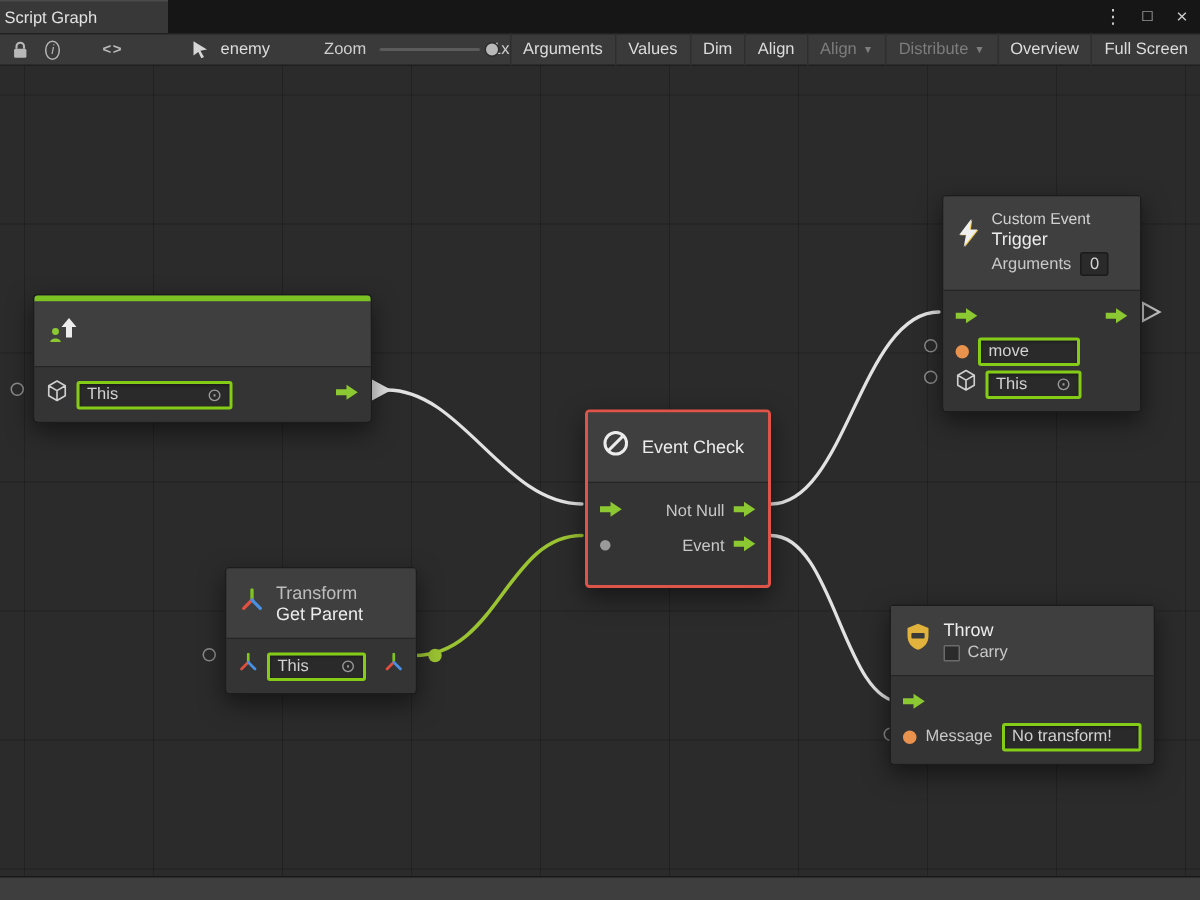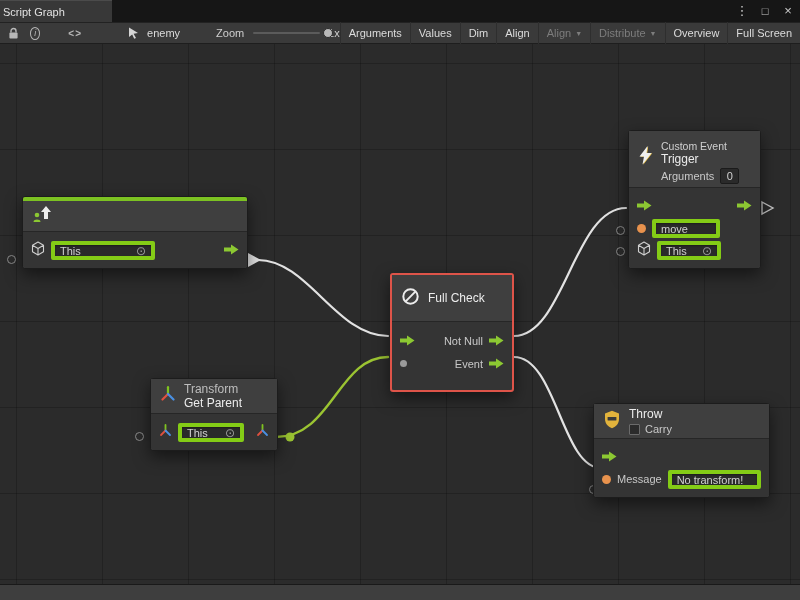--- a/index.html
+++ b/index.html
@@ -48,28 +48,28 @@
   .wire.green{stroke:var(--wire-green,#9BC432);stroke-width:2.4}
   .tri-solid{fill:#e2e2e2}
   .tri-outline{fill:none;stroke:#c4c4c4;stroke-width:1.4}
   .green-dot{fill:var(--wire-green,#9BC432)}
 
   
   .node{position:absolute;background:#3f3f3f;border:1px solid #1c1c1c;border-radius:3px;
     box-shadow:0 6px 16px rgba(0,0,0,.5);color:#e4e4e4}
   .node.selected{border:2px solid var(--selection-red,#DE5449)}
   .node-strip{height:4px;background:var(--strip-green,#7CC222);border-radius:2px 2px 0 0}
-  .node-header{display:flex;align-items:center;gap:8px;padding:3px 9px;background:#3f3f3f}
+  .node-header{display:flex;align-items:center;gap:8px;padding:9px 9px;background:#3f3f3f}
   .node-body{background:#343434;border-top:1px solid #262626;padding:8px;border-radius:0 0 3px 3px;
     display:flex;flex-direction:column;gap:2px}
   .nrow{display:flex;align-items:center;gap:6px;height:20px}
   .ntitle{font-size:12px;color:#ececec;white-space:nowrap}
   .nsub{font-size:10px;color:#9a9a9a;margin-top:1px}
   .ncat{font-size:12px;color:#bdbdbd}
-  .field{display:flex;background:#2a2a2a;border:4px solid #84cc16;border-radius:2px;
+  .field{display:flex;align-items:center;background:#2a2a2a;border:2px solid #84cc16;border-radius:2px;
     height:19px;padding:0 5px;font-size:11px;color:#d2d2d2;box-shadow:inset 0 1px 2px rgba(0,0,0,.35);white-space:nowrap}
   .field .target{margin-left:auto;color:#9c9c9c;font-size:12px;line-height:1;padding-left:4px}
   .spacer{flex:1}
   .dot{width:9px;height:9px;border-radius:50%;background:var(--orange-dot,#E8924D);flex:none}
   .gdot{width:7px;height:7px;border-radius:50%;background:#9a9a9a;flex:none}
   .plabel{font-size:11px;color:#c8c8c8;white-space:nowrap}
   .checkbox{width:11px;height:11px;border:1px solid #6b6b6b;background:#2b2b2b;border-radius:1px;flex:none}
   .args{display:flex;align-items:center;gap:6px;margin-top:2px}
   .argbox{width:19px;height:16px;background:#2a2a2a;border:1px solid #1b1b1b;border-radius:2px;
     font-size:11px;color:#d2d2d2;display:flex;align-items:center;justify-content:center}
@@ -241,21 +241,21 @@
     </div>
 
     <div class="node selected" style="left:390px;top:229px;width:124px">
       <div class="node-header" style="height:46px">
         <span>
           <svg width="19" height="19" viewBox="0 0 19 19">
               <circle class="nullc" cx="9.5" cy="9.5" r="7.2"></circle>
               <line class="nullc" x1="14.6" y1="4.4" x2="4.4" y2="14.6"></line>
             </svg>
         </span>
-        <div class="ntitle">Full Check</div>
+        <div class="ntitle">Event Check</div>
       </div>
       <div class="node-body" style="padding-bottom:16px">
         <div class="nrow" style="height:21px">
           <span>
             <svg width="15" height="11" viewBox="0 0 15 11">
                 <path class="arrfill" d="M0 3.5 h7 V0.5 L14.5 5.5 7 10.5 V7.5 H0 Z"></path>
               </svg>
           </span>
           <span class="spacer"></span>
           <span class="plabel">Not Null</span>

